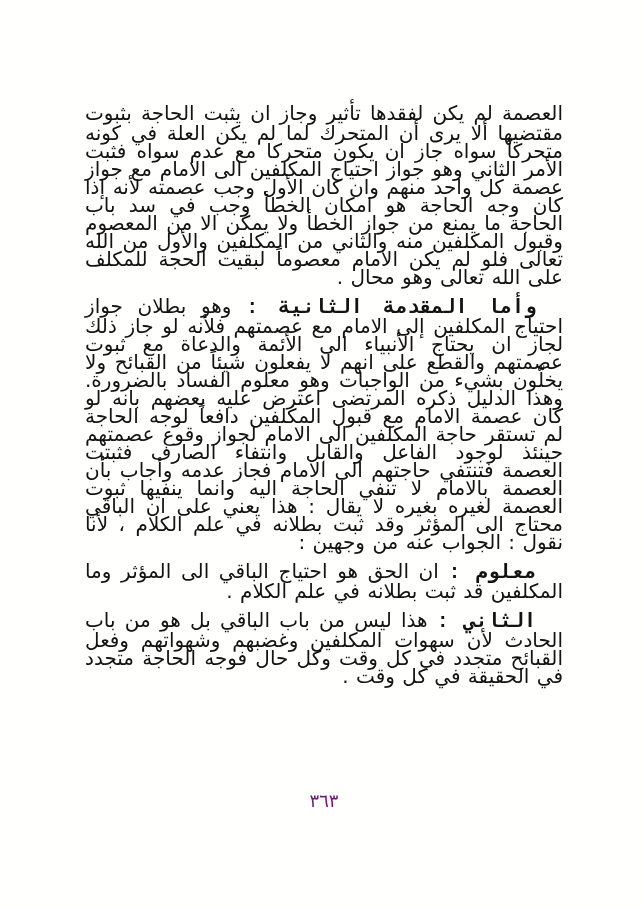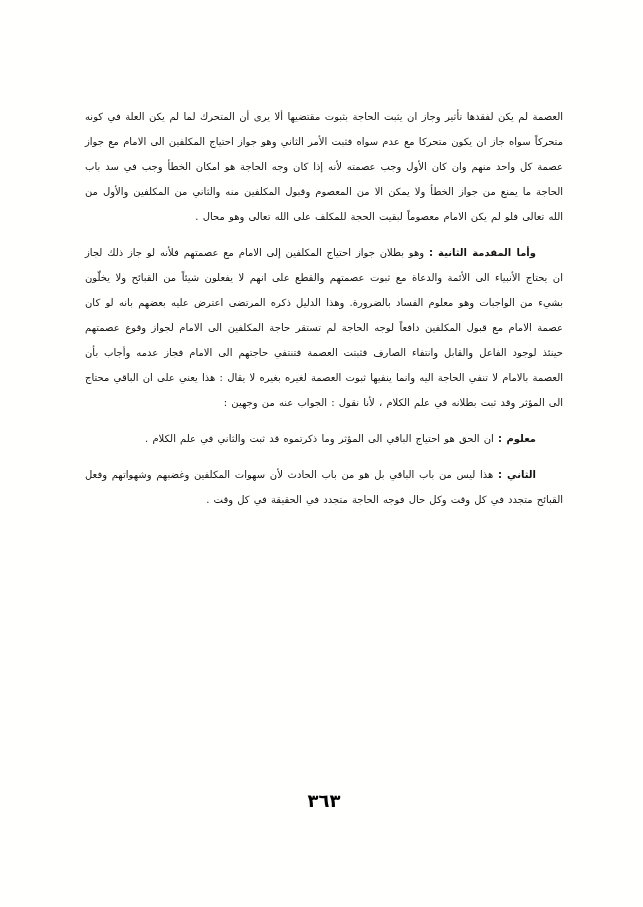--- a/index.html
+++ b/index.html
@@ -16,69 +16,70 @@
     font-family: "DejaVu Sans", sans-serif;
     color: #151310;
     direction: rtl;
   }
   .text-block {
     position: absolute;
     top: 104px;
     right: 80px;
     width: 478px;
     direction: rtl;
-    font-size: 10px;
-    line-height: 25px;
+    font-size: 20px;
+    line-height: 18px;
     text-align: justify;
     text-align-last: right;
     letter-spacing: 0;
     word-spacing: 1px;
   }
   .para {
     margin: 0 0 11px 0;
     padding: 0;
   }
   .para:last-child {
     margin-bottom: 0;
   }
   .para.indent {
     text-indent: 27px;
   }
   .para-lead {
     font-weight: bold;
+    font-family: Liberation Mono, monospace;
   }
   .page-number {
     position: absolute;
     top: 790px;
     right: 80px;
     width: 478px;
     text-align: center;
     font-size: 18px;
-    font-weight: bold;
+    font-weight: normal;
     direction: rtl;
-    color: #000000;
+    color: #701a75;
   }
 </style>
 </head>
 <body>
 
 <div class="page">
 
   <div class="text-block">
 
     <p class="para">
       <span class="para-lead"></span><span>العصمة لم يكن لفقدها تأثير وجاز ان يثبت الحاجة بثبوت مقتضيها ألا يرى أن المتحرك لما لم يكن العلة في كونه متحركاً سواه جاز ان يكون متحركا مع عدم سواه فثبت الأمر الثاني وهو جواز احتياج المكلفين الى الامام مع جواز عصمة كل واحد منهم وان كان الأول وجب عصمته لأنه إذا كان وجه الحاجة هو امكان الخطأ وجب في سد باب الحاجة ما يمنع من جواز الخطأ ولا يمكن الا من المعصوم وقبول المكلفين منه والثاني من المكلفين والأول من الله تعالى فلو لم يكن الامام معصوماً لبقيت الحجة للمكلف على الله تعالى وهو محال .</span>
     </p>
 
     <p class="para indent">
       <span class="para-lead">وأما المقدمة الثانية :</span><span> وهو بطلان جواز احتياج المكلفين إلى الامام مع عصمتهم فلأنه لو جاز ذلك لجاز ان يحتاج الأنبياء الى الأئمة والدعاة مع ثبوت عصمتهم والقطع على انهم لا يفعلون شيئاً من القبائح ولا يخلّون بشيء من الواجبات وهو معلوم الفساد بالضرورة. وهذا الدليل ذكره المرتضى اعترض عليه بعضهم بانه لو كان عصمة الامام مع قبول المكلفين دافعاً لوجه الحاجة لم تستقر حاجة المكلفين الى الامام لجواز وقوع عصمتهم حينئذ لوجود الفاعل والقابل وانتفاء الصارف فثبتت العصمة فتنتفي حاجتهم الى الامام فجاز عدمه وأجاب بأن العصمة بالامام لا تنفي الحاجة اليه وانما ينفيها ثبوت العصمة لغيره بغيره لا يقال : هذا يعني على ان الباقي محتاج الى المؤثر وقد ثبت بطلانه في علم الكلام ، لأنا نقول : الجواب عنه من وجهين :</span>
     </p>
 
     <p class="para indent">
-      <span class="para-lead">معلوم :</span><span> ان الحق هو احتياج الباقي الى المؤثر وما ذكرتموه قد ثبت والثاني في علم الكلام .</span>
+      <span class="para-lead">معلوم :</span><span> ان الحق هو احتياج الباقي الى المؤثر وما المكلفين قد ثبت بطلانه في علم الكلام .</span>
     </p>
 
     <p class="para indent">
       <span class="para-lead">الثاني :</span><span> هذا ليس من باب الباقي بل هو من باب الحادث لأن سهوات المكلفين وغضبهم وشهواتهم وفعل القبائح متجدد في كل وقت وكل حال فوجه الحاجة متجدد في الحقيقة في كل وقت .</span>
     </p>
 
 
   </div>
 
   <div class="page-number">٣٦٣</div>

